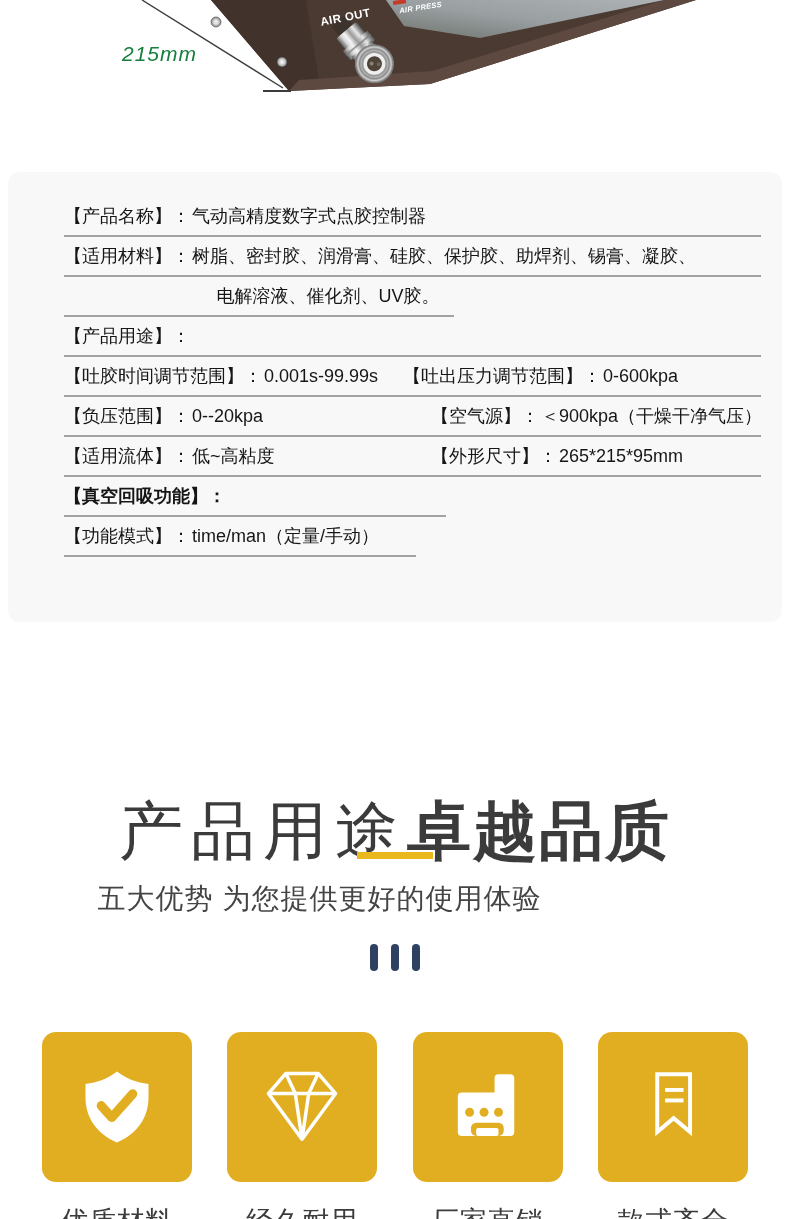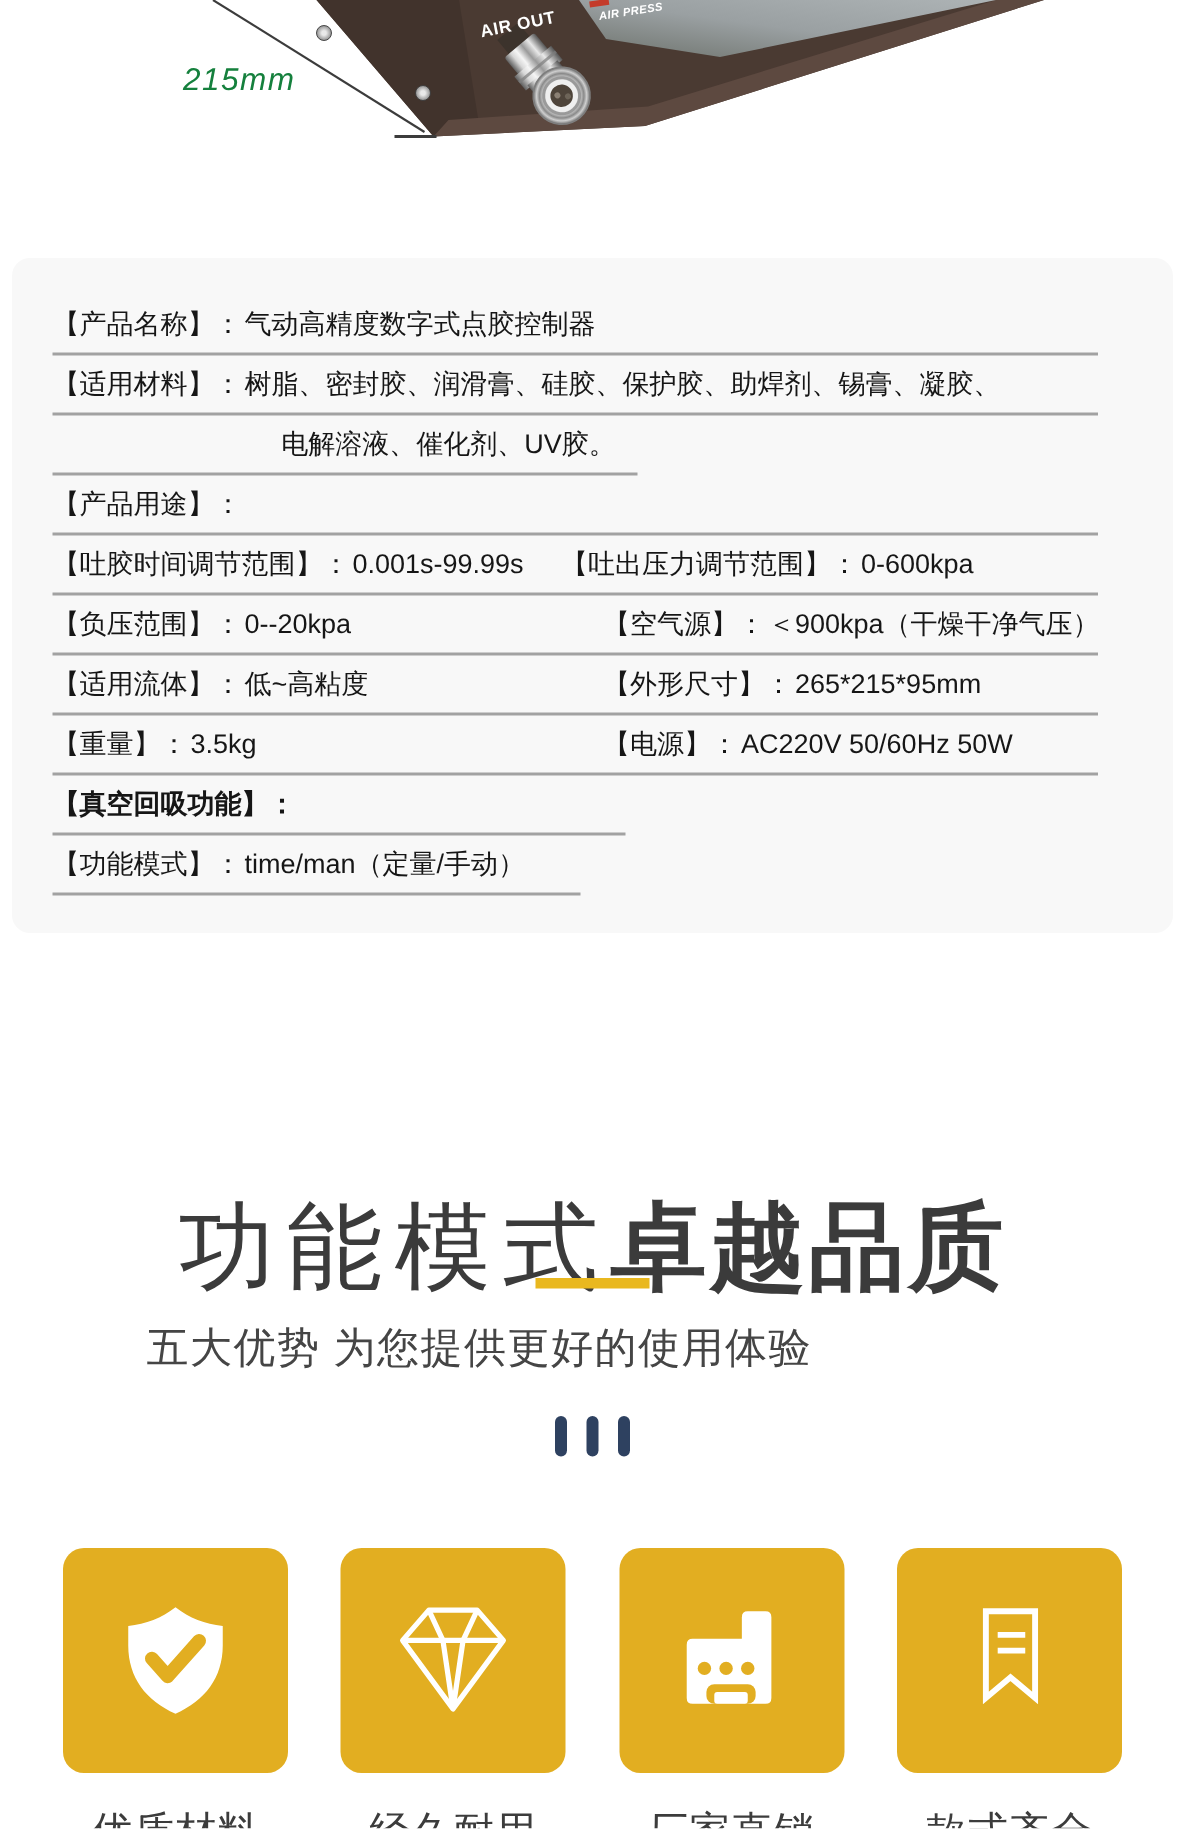--- a/index.html
+++ b/index.html
@@ -12,21 +12,21 @@
   .photo svg{position:absolute;left:0;top:0;}
   .dim-label{position:absolute;left:122px;top:42px;font-size:21px;color:#15803d;letter-spacing:1px;font-style:italic;}
   .air-out{position:absolute;left:320px;top:11px;font-size:11.5px;font-weight:700;color:#fff;
            transform:rotate(-11deg);letter-spacing:.5px;white-space:nowrap;}
   .air-press{position:absolute;left:399px;top:3px;font-size:7.5px;font-weight:700;font-style:italic;
              color:#fff;transform:rotate(-9deg);letter-spacing:.3px;white-space:nowrap;}
 
   
   .spec-card{position:absolute;left:8px;top:172px;width:774px;height:450px;
              background:#f8f8f8;border-radius:12px;}
-  .spec-table{position:absolute;left:27px;top:25px;width:697px;color:#161616;font-size:18px;}
+  .spec-table{position:absolute;left:56px;top:25px;width:697px;color:#161616;font-size:18px;}
   .spec-row{display:flex;align-items:center;height:40px;box-sizing:border-box;
             border-bottom:2px solid #a2a2a2;white-space:nowrap;}
   .spec-row .cell{display:flex;align-items:center;}
   .spec-row .v{margin-left:2px;}
   .cols .cell1{flex:0 0 367px;}
   .cols.tight .cell1{flex:0 0 339px;}
   .w390{width:390px;justify-content:center;}
   .w382{width:382px;font-weight:bold;}
   .w352{width:352px;}
   .indent{padding-left:136px;}
@@ -175,48 +175,38 @@
         <span class="cell cell1">
             <span>【适用流体】：</span>
             <span class="v">低~高粘度</span>
           </span>
         <span class="cell">
             <span>【外形尺寸】：</span>
             <span class="v">265*215*95mm</span>
           </span>
       </div>
 
-      <div class="spec-row cols">
-        <span class="cell cell1">
-            <span>【重量】：</span>
-            <span class="v">3.5kg</span>
-          </span>
-        <span class="cell">
-            <span>【电源】：</span>
-            <span class="v">AC220V 50/60Hz 50W</span>
-          </span>
-      </div>
 
       <div class="spec-row w382">
         <span class="cell">
             <span>【真空回吸功能】：</span>
           </span>
       </div>
 
       <div class="spec-row w352">
         <span class="cell">
             <span>【功能模式】：</span>
             <span class="v">time/man（定量/手动）</span>
           </span>
       </div>
 
     </div>
   </section>
 
-  <h2 class="headline"><span class="light">功能模式</span><span class="bold">卓越品质</span></h2>
+  <h2 class="headline"><span class="light">产品用途</span><span class="bold">卓越品质</span></h2>
   <div class="gold-bar"></div>
   <div class="subtitle">五大优势 为您提供更好的使用体验</div>
   <div class="pause-bars">
       <i></i>
       <i></i>
       <i></i>
     </div>
 
   <section class="features">
 

